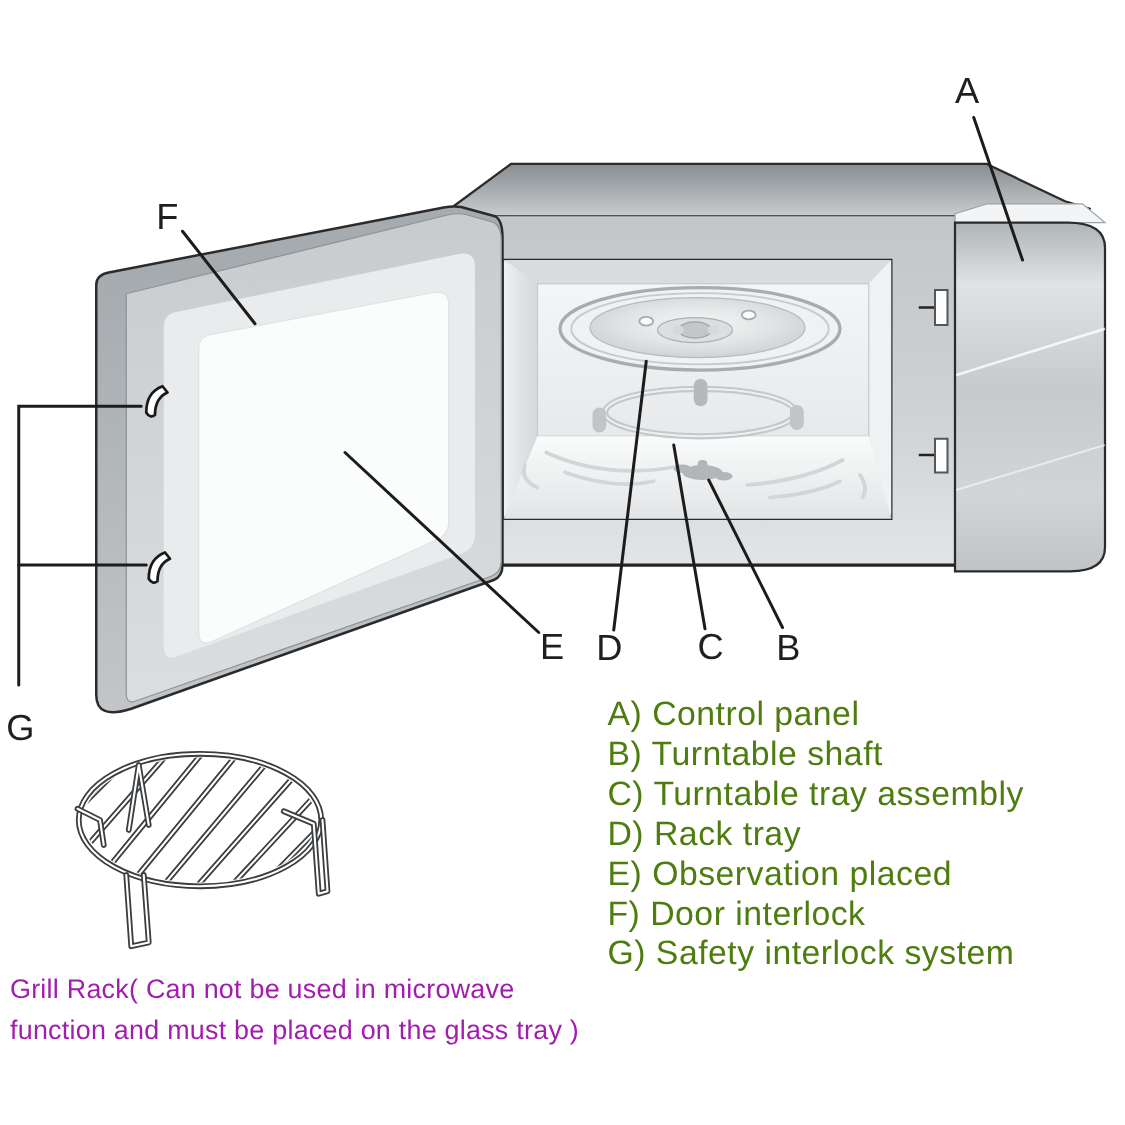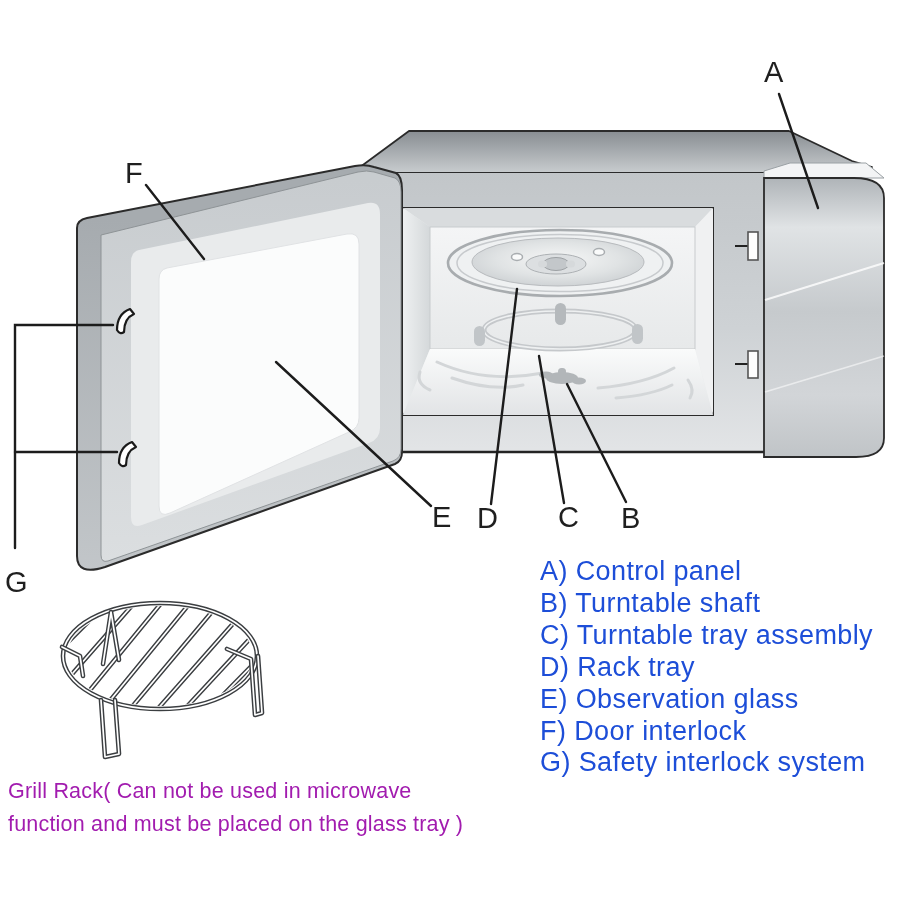--- a/index.html
+++ b/index.html
@@ -2,23 +2,23 @@
 <html><head>
 <meta charset="utf-8">
 <style>
   html,body{margin:0;padding:0;background:#ffffff;}
   .stage{
     position:relative;width:900px;height:900px;background:#ffffff;overflow:hidden;
     font-family:"Liberation Sans", sans-serif;color:#232323;
   }
   .stage svg{position:absolute;left:0;top:0;}
   .legend{
-    position:absolute;left:540px;top:556px;
+    position:absolute;left:486px;top:556px;
     font-size:27px;line-height:31.9px;letter-spacing:0.4px;
-    color:#1d4ed8;white-space:nowrap;
+    color:#4d7c0f;white-space:nowrap;
   }
   .note{
     position:absolute;left:8px;top:775px;
     font-size:21.5px;line-height:32.5px;letter-spacing:0.2px;
     color:#a21caf;white-space:nowrap;
   }
   .callout-text{
     font-family:"Liberation Sans", sans-serif;
     font-size:29px;fill:#1f1f1f;
   }
@@ -221,21 +221,21 @@
     <text x="125" y="183">F</text>
     <text x="5" y="592">G</text>
   </g>
 </svg>
 
   <div class="legend">
     <div>A) Control panel</div>
     <div>B) Turntable shaft</div>
     <div>C) Turntable tray assembly</div>
     <div>D) Rack tray</div>
-    <div>E) Observation glass</div>
+    <div>E) Observation placed</div>
     <div>F) Door interlock</div>
     <div>G) Safety interlock system</div>
   </div>
 
   <div class="note">
     <div>Grill Rack( Can not be used in microwave</div>
     <div>function and must be placed on the glass tray )</div>
   </div>
 
 </div>

